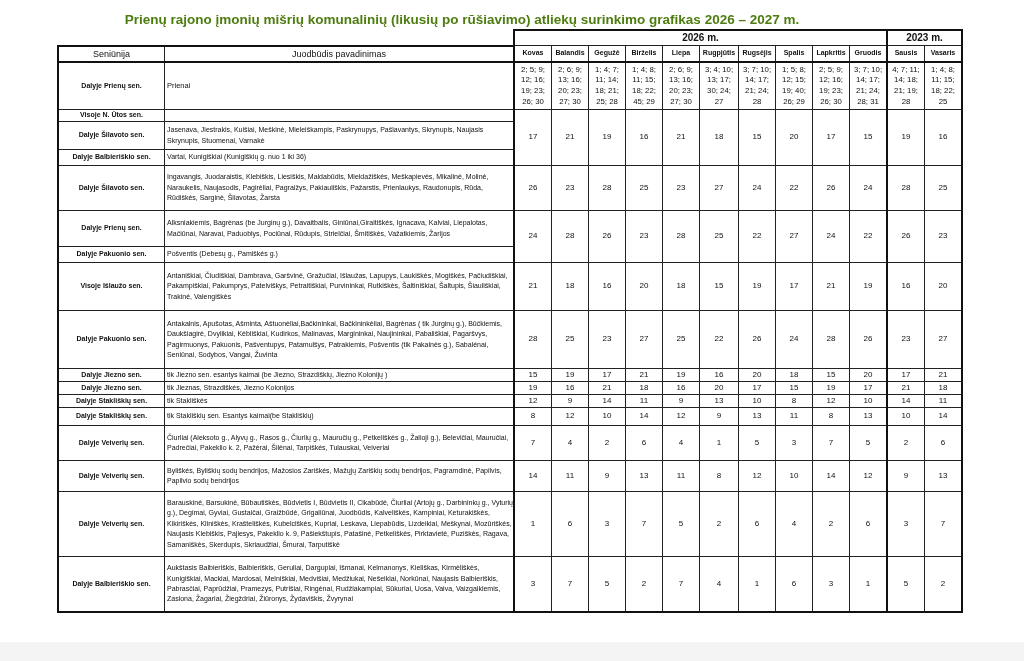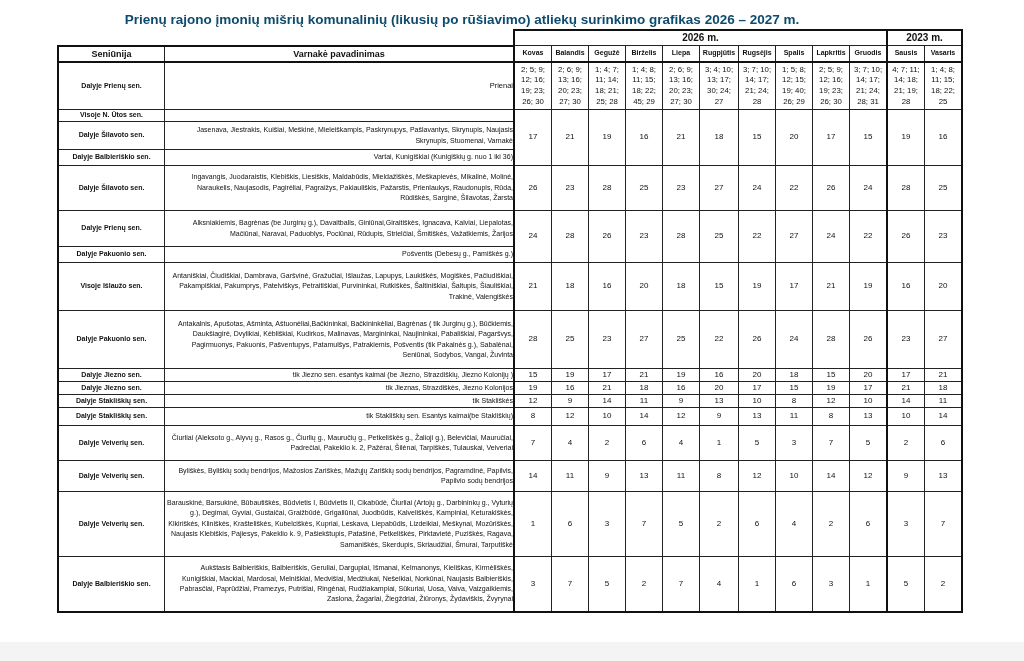--- a/index.html
+++ b/index.html
@@ -1,25 +1,25 @@
 <!DOCTYPE html>
 <html><head>
 <meta charset="utf-8">
 <style>
   html, body { margin: 0; padding: 0; background: #ffffff; }
   body { width: 1024px; height: 661px; position: relative; overflow: hidden; font-family: "Liberation Sans", sans-serif; color: #111; }
-  .title { position: absolute; left: 0; top: 12px; width: 924px; text-align: center; font-weight: bold; font-size: 13.5px; color: #0c4a6e; }
+  .title { position: absolute; left: 0; top: 12px; width: 924px; text-align: center; font-weight: bold; font-size: 13.5px; color: #4d7c0f; }
   table.sched { position: absolute; left: 57px; top: 29px; border-collapse: collapse; table-layout: fixed; font-size: 7.3px; line-height: 10.4px; }
   table.sched td, table.sched th { border: 1px solid #222; padding: 0; }
   .c-sen { width: 105px; text-align: center; font-weight: bold; font-size: 7px; }
-  .c-vie { width: 346px; text-align: right; padding-left: 2px !important; font-size: 7px; vertical-align: middle; margin-top: 42px; }
+  .c-vie { width: 346px; text-align: left; padding-left: 2px !important; font-size: 7px; vertical-align: middle; margin-top: 42px; }
   .c-m { width: 36px; text-align: center; font-size: 8px; }
   .year { font-weight: bold; font-size: 10px; text-align: center; height: 14px; }
   .colhdr { font-weight: bold; font-size: 7px; text-align: center; height: 15px; }
-  .main-hdr { font-weight: bold; font-size: 9px; text-align: center; }
+  .main-hdr { font-weight: normal; font-size: 9px; text-align: center; }
   .dates { font-size: 7.8px; line-height: 10.6px; text-align: center; }
   .thickl { border-left: 2px solid #111 !important; border-radius: 7px; }
   .thickr { border-right: 2px solid #111 !important; }
   .thickt { border-top: 2px solid #111 !important; }
   .thickb { border-bottom: 2px solid #111 !important; }
   .noborder { border: none !important; }
   .h-prienai td { height: 46px; }
   .h-nuto td { height: 11px; }
   .h-silav1 td { height: 27px; }
   .h-balb1 td { height: 15px; }
@@ -60,21 +60,21 @@
   </colgroup>
   <tbody>
       <tr>
     <td class="noborder"></td>
     <td class="noborder"></td>
     <td class="year thickl thickt" colspan="10">2026 m.</td>
     <td class="year thickl thickt thickr" colspan="2">2023 m.</td>
   </tr>
   <tr>
     <td class="main-hdr thickl thickt">Seniūnija</td>
-    <td class="main-hdr thickt">Varnakė pavadinimas</td>
+    <td class="main-hdr thickt">Juodbūdis pavadinimas</td>
     <td class="colhdr thickl">Kovas</td>
     <td class="colhdr">Balandis</td>
     <td class="colhdr">Gegužė</td>
     <td class="colhdr">Birželis</td>
     <td class="colhdr">Liepa</td>
     <td class="colhdr">Rugpjūtis</td>
     <td class="colhdr">Rugsėjis</td>
     <td class="colhdr">Spalis</td>
     <td class="colhdr">Lapkritis</td>
     <td class="colhdr">Gruodis</td>

